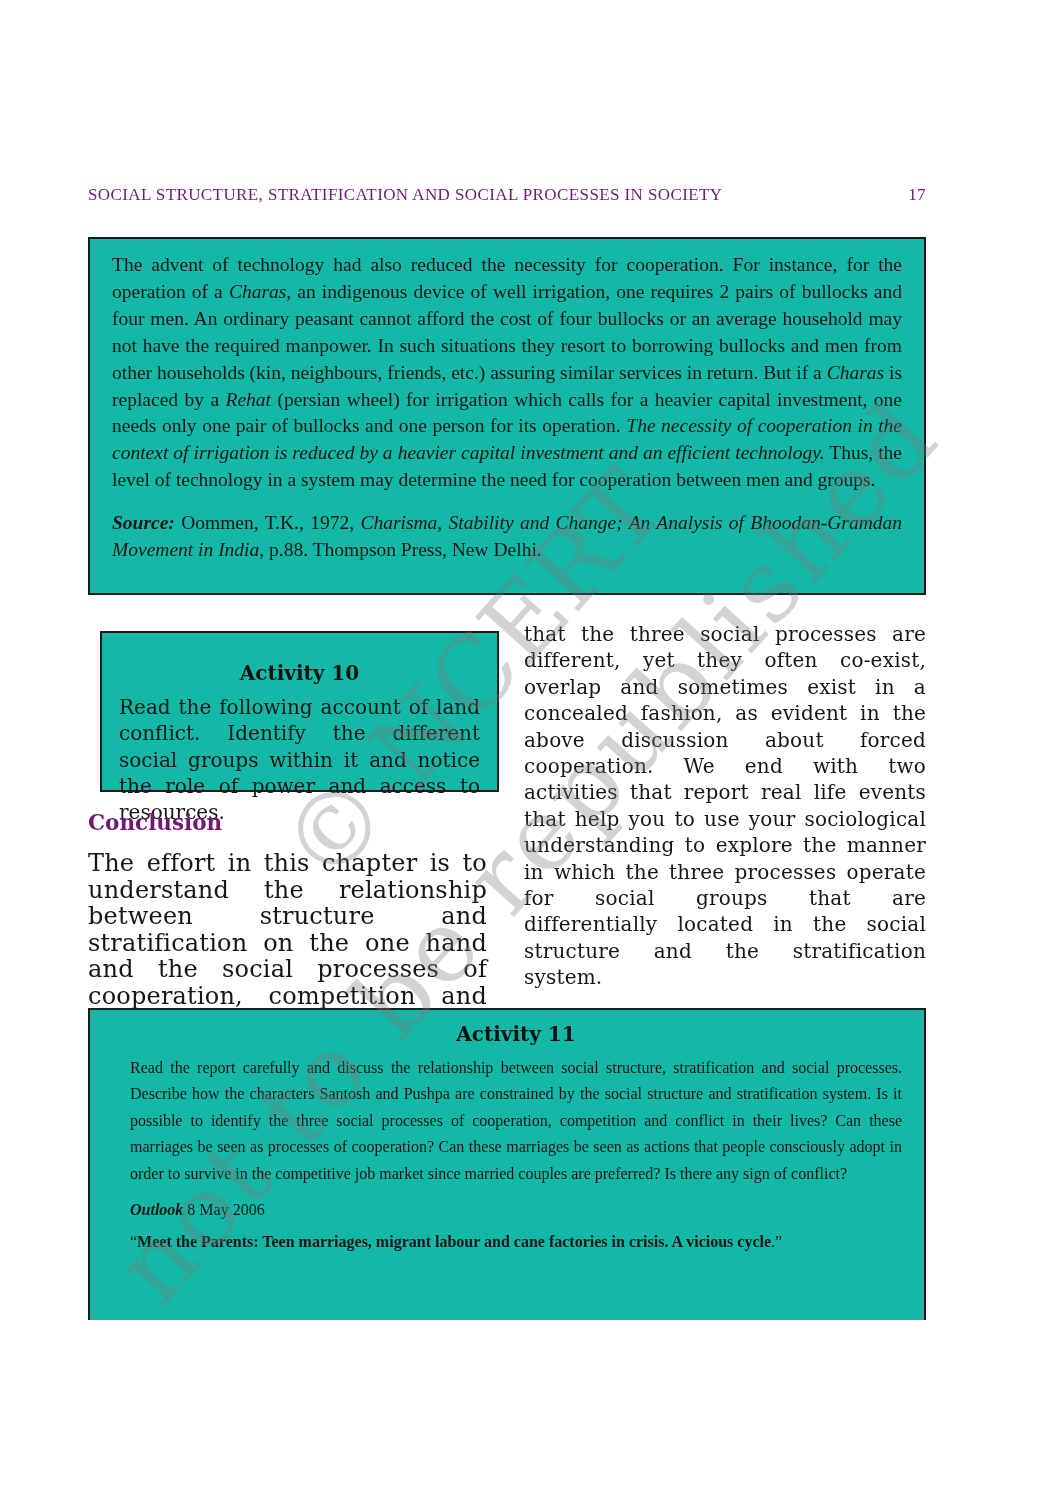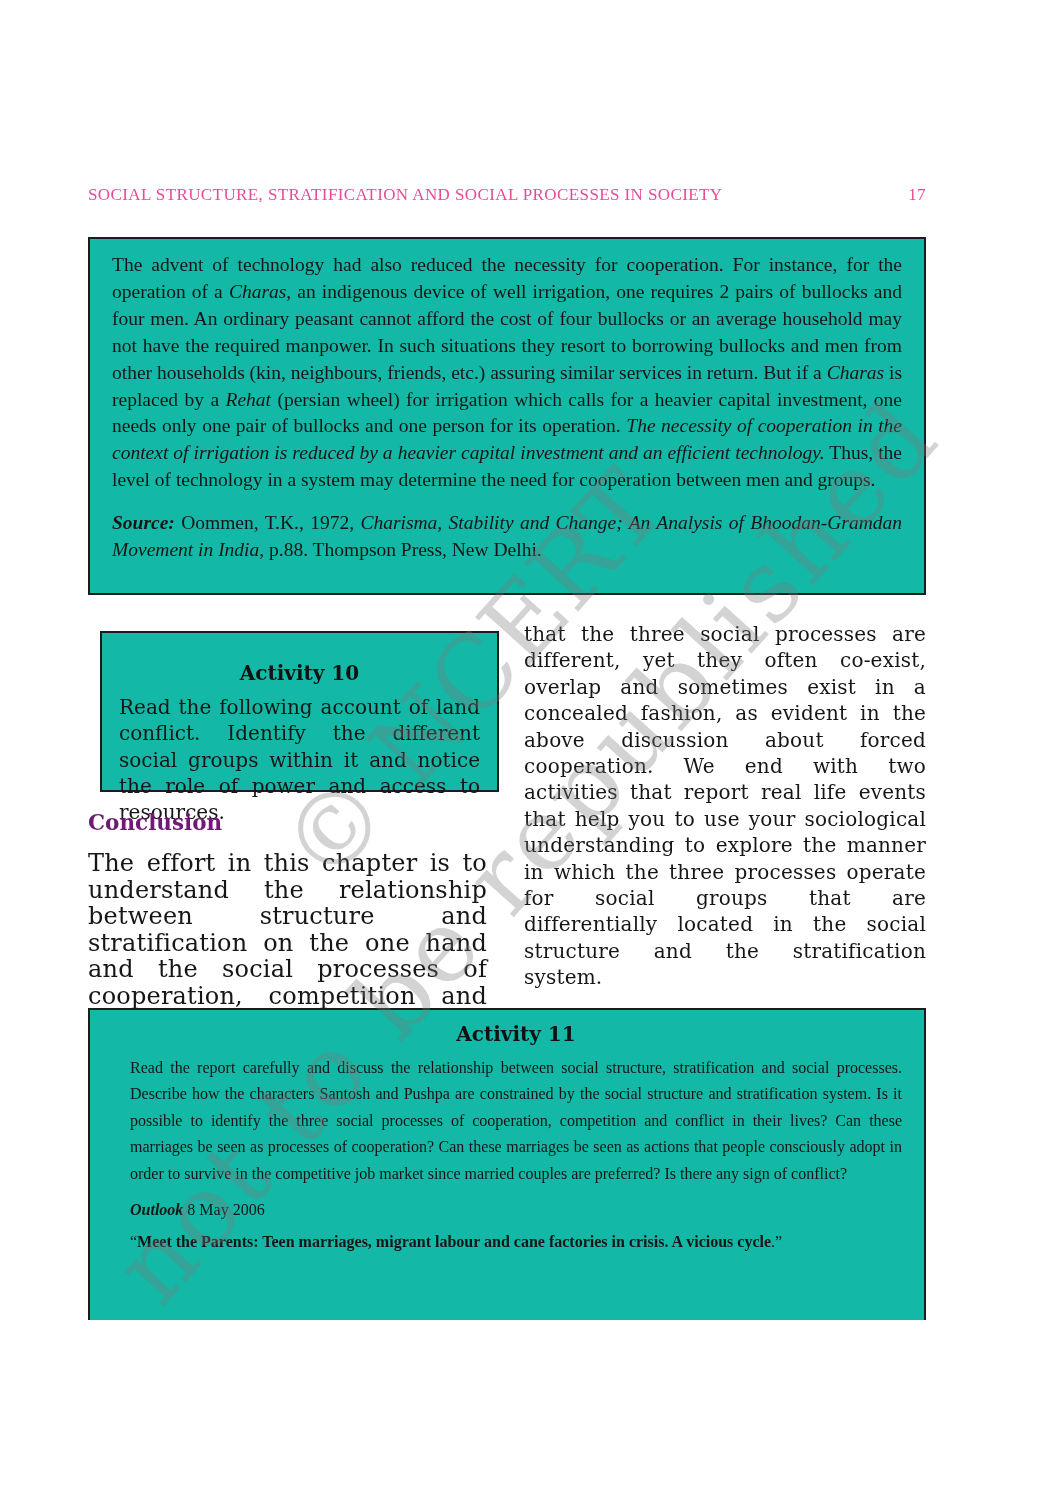--- a/index.html
+++ b/index.html
@@ -9,21 +9,21 @@
     background:#ffffff;
     color:#161616;
     font-family:"DejaVu Serif", serif;
     overflow:hidden;
   }
   
   .running-head{
     position:absolute;left:88px;top:185px;width:838px;
     display:flex;justify-content:space-between;align-items:baseline;
     font-family:"Liberation Serif", serif;
-    font-size:17px;letter-spacing:0.4px;color:#ec4899;
+    font-size:17px;letter-spacing:0.4px;color:#701a75;
   }
   
   .graybox{
     position:absolute;box-sizing:border-box;
     background:#14b8a6;
     border:2.5px solid #1c1c1c;
   }
   .justify{text-align:justify;}
   p{margin:0;}
   .run-i{font-style:italic;}

